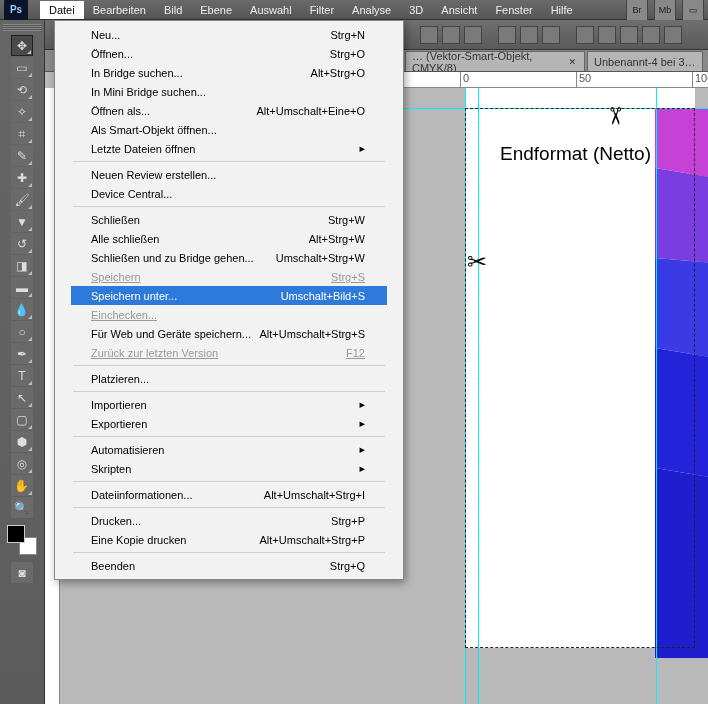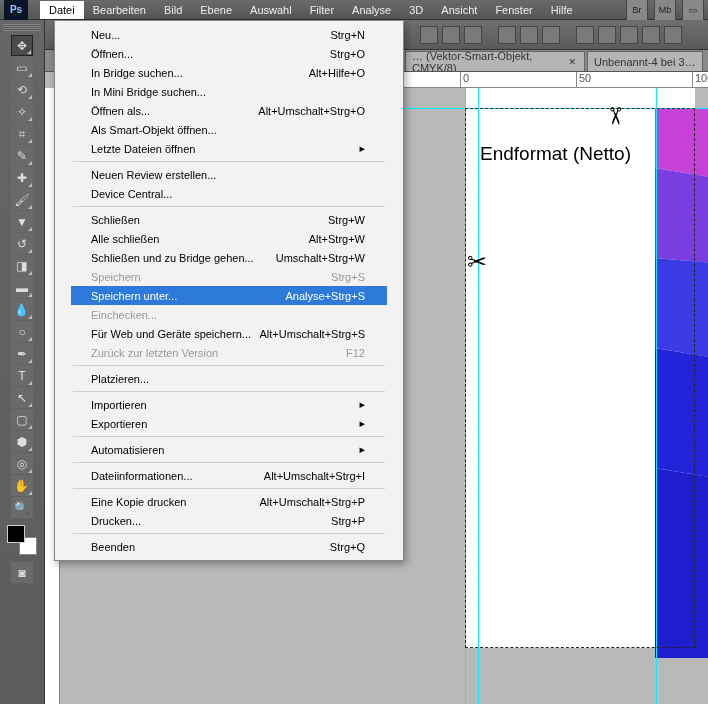--- a/index.html
+++ b/index.html
@@ -38,27 +38,27 @@
 .swatch-bg { position: absolute; bottom: 0; right: 0; width: 18px; height: 18px; background: #fff; border: 1px solid #888; }
 .quickmask { margin-top: 6px; }
 
 
 .canvas-area { position: absolute; top: 88px; left: 60px; right: 0; bottom: 0; background: #b9b9b9; overflow: hidden; }
 .doc-bg { position: absolute; left: 405px; top: 0; width: 230px; height: 560px; background: #fff; }
 .guide-v { position: absolute; top: 0; bottom: 0; width: 1px; background: #00f0ff; }
 .guide-h { position: absolute; left: 0; right: 0; height: 1px; background: #00f0ff; }
 .poly-bg { position: absolute; left: 595px; top: 20px; width: 120px; height: 550px; overflow: hidden; }
 .crop-frame { position: absolute; left: 405px; top: 20px; width: 230px; height: 540px; border: 1px dashed #222; }
-.label-text { position: absolute; left: 420px; top: 55px; font-family: Arial; font-size: 19px; color: #000; white-space: nowrap; }
+.label-text { position: absolute; left: 440px; top: 55px; font-family: Arial; font-size: 19px; color: #000; white-space: nowrap; }
 .scissor { position: absolute; font-size: 24px; }
 
 
 .dropdown { position: absolute; top: 20px; left: 54px; width: 350px; background: #f2f2f2; border: 1px solid #888; box-shadow: 2px 3px 8px rgba(0,0,0,0.35); padding: 4px 16px; }
 .dropdown .row { display: flex; align-items: center; height: 19px; padding: 0 22px 0 20px; color: #000; cursor: default; }
-.dropdown .row.disabled { color: #999; }
+.dropdown .row.disabled { color: #999; text-decoration: underline; }
 .dropdown .row.highlight { background: #2e7adb; color: #fff; }
 .dropdown .row .shortcut { margin-left: auto; color: inherit; }
 .dropdown .row.submenu::after { content: '▸'; margin-left: auto; }
 .dropdown .sep { height: 1px; background: #cfcfcf; margin: 3px 2px; }
 </style>
 </head>
 <body>
 
 <div class="menubar">
   <div class="ps-logo">Ps</div>
@@ -170,28 +170,28 @@
     <div class="row">
       <span>Neu...</span>
       <span class="shortcut">Strg+N</span>
     </div>
     <div class="row">
       <span>Öffnen...</span>
       <span class="shortcut">Strg+O</span>
     </div>
     <div class="row">
       <span>In Bridge suchen...</span>
-      <span class="shortcut">Alt+Hilfe+O</span>
+      <span class="shortcut">Alt+Strg+O</span>
     </div>
     <div class="row">
       <span>In Mini Bridge suchen...</span>
     </div>
     <div class="row">
       <span>Öffnen als...</span>
-      <span class="shortcut">Alt+Umschalt+Strg+O</span>
+      <span class="shortcut">Alt+Umschalt+Eine+O</span>
     </div>
     <div class="row">
       <span>Als Smart-Objekt öffnen...</span>
     </div>
     <div class="row submenu">
       <span>Letzte Dateien öffnen</span>
     </div>
     <div class="sep"></div>
     <div class="row">
       <span>Neuen Review erstellen...</span>
@@ -211,21 +211,21 @@
     <div class="row">
       <span>Schließen und zu Bridge gehen...</span>
       <span class="shortcut">Umschalt+Strg+W</span>
     </div>
     <div class="row disabled">
       <span>Speichern</span>
       <span class="shortcut">Strg+S</span>
     </div>
     <div class="row highlight">
       <span>Speichern unter...</span>
-      <span class="shortcut">Analyse+Strg+S</span>
+      <span class="shortcut">Umschalt+Bild+S</span>
     </div>
     <div class="row disabled">
       <span>Einchecken...</span>
     </div>
     <div class="row">
       <span>Für Web und Geräte speichern...</span>
       <span class="shortcut">Alt+Umschalt+Strg+S</span>
     </div>
     <div class="row disabled">
       <span>Zurück zur letzten Version</span>
@@ -239,32 +239,35 @@
     <div class="row submenu">
       <span>Importieren</span>
     </div>
     <div class="row submenu">
       <span>Exportieren</span>
     </div>
     <div class="sep"></div>
     <div class="row submenu">
       <span>Automatisieren</span>
     </div>
+    <div class="row submenu">
+      <span>Skripten</span>
+    </div>
     <div class="sep"></div>
     <div class="row">
       <span>Dateiinformationen...</span>
       <span class="shortcut">Alt+Umschalt+Strg+I</span>
     </div>
     <div class="sep"></div>
     <div class="row">
+      <span>Drucken...</span>
+      <span class="shortcut">Strg+P</span>
+    </div>
+    <div class="row">
       <span>Eine Kopie drucken</span>
       <span class="shortcut">Alt+Umschalt+Strg+P</span>
     </div>
-    <div class="row">
-      <span>Drucken...</span>
-      <span class="shortcut">Strg+P</span>
-    </div>
     <div class="sep"></div>
     <div class="row">
       <span>Beenden</span>
       <span class="shortcut">Strg+Q</span>
     </div>
   </div>
 
 </body></html>

